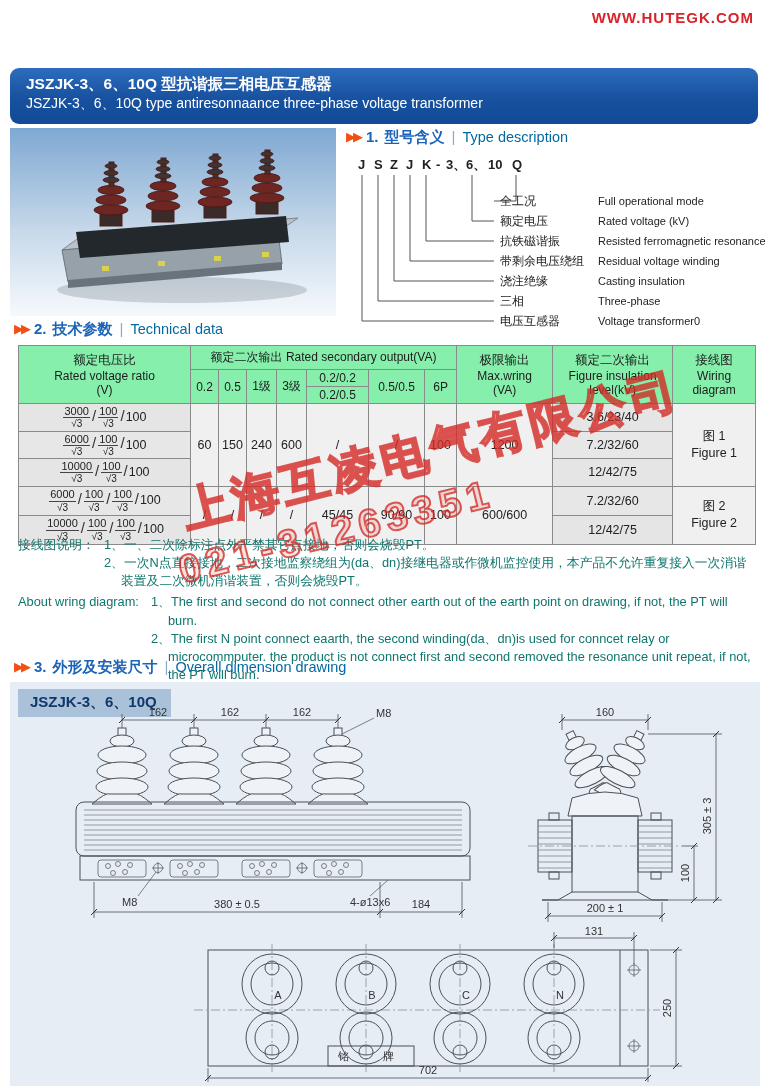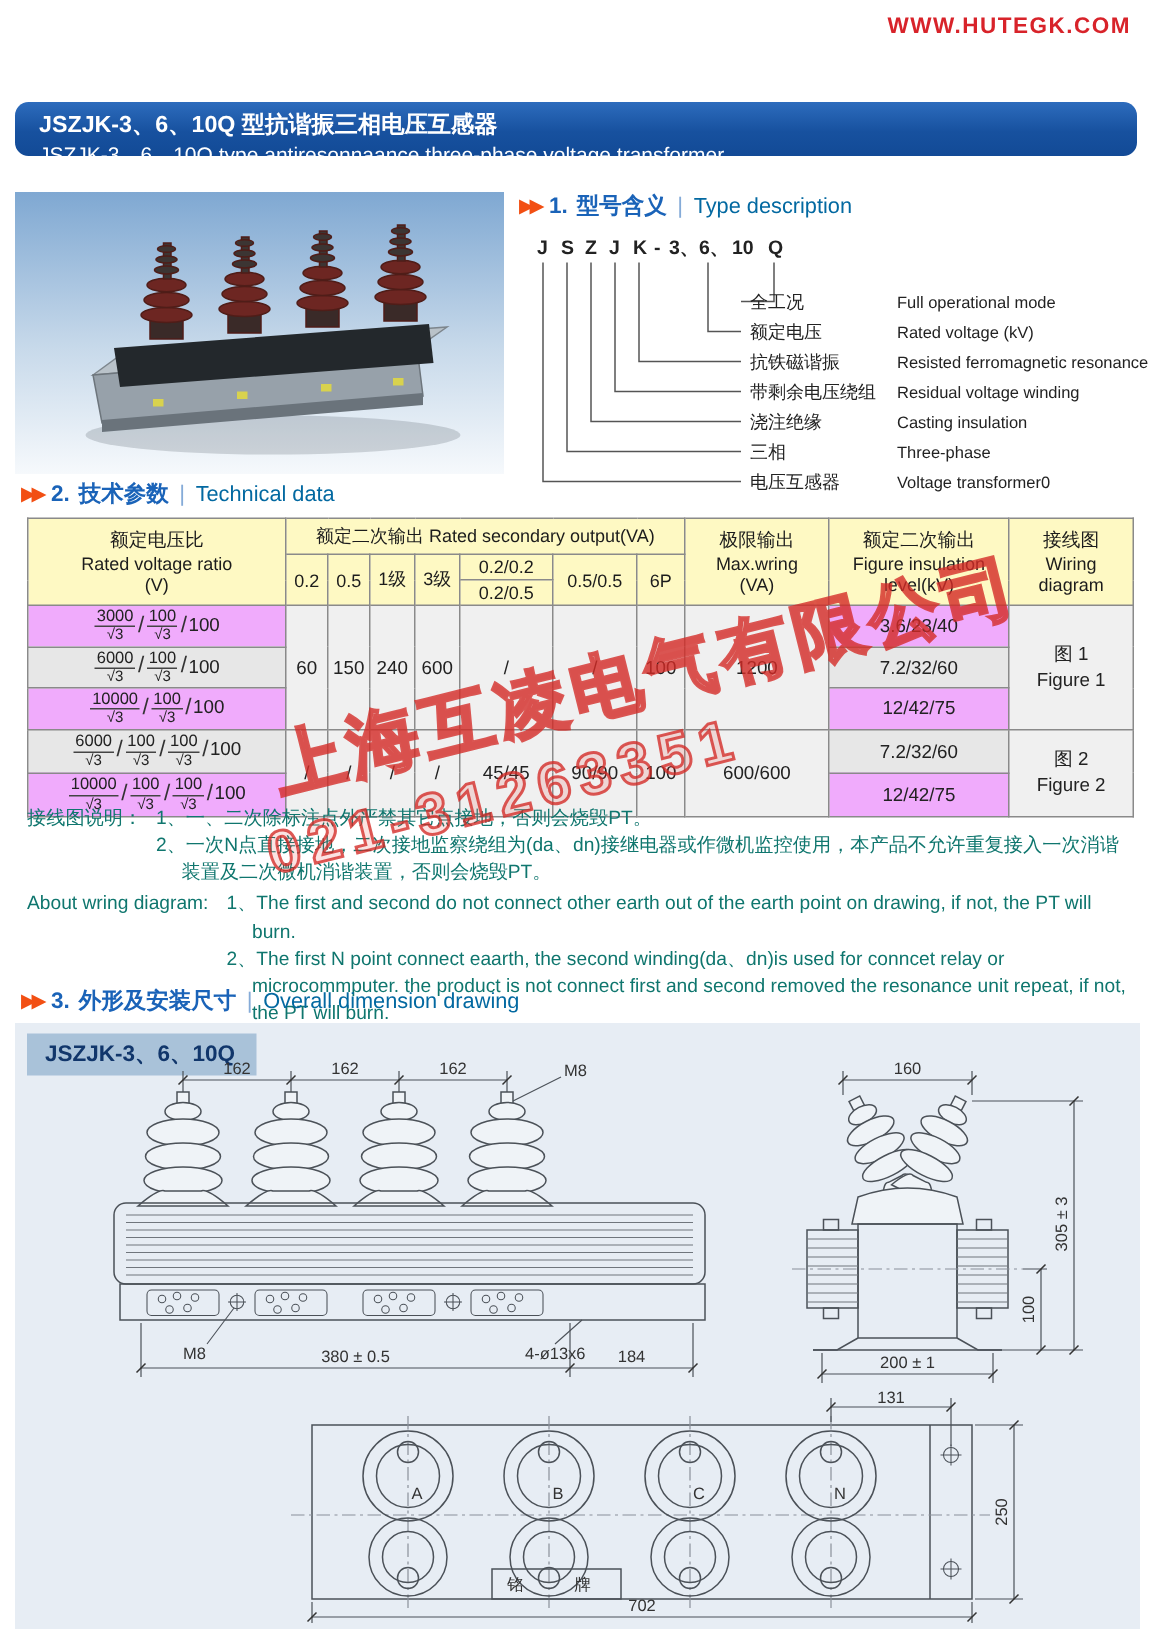--- a/index.html
+++ b/index.html
@@ -6,21 +6,21 @@
   html,body{margin:0;padding:0;background:#fff;}
   .page{position:relative;width:770px;height:1092px;background:#fff;overflow:hidden;
         font-family:"Liberation Sans","DejaVu Sans",sans-serif;color:#222;}
   
   .top{position:absolute;top:0;left:0;right:0;height:66px;}
   .brand{position:absolute;right:16px;top:6px;text-align:center;}
   .logo{font-size:27px;font-weight:bold;color:#d8232a;letter-spacing:2px;
         font-family:"Liberation Sans","DejaVu Sans",sans-serif;}
   .url{font-size:15px;font-weight:bold;color:#d8232a;letter-spacing:1px;margin-top:3px;}
   
-  .titlebar{position:absolute;top:68px;left:10px;right:12px;height:36px;border-radius:9px;
+  .titlebar{position:absolute;top:68px;left:10px;right:12px;height:56px;border-radius:9px;
         background:linear-gradient(180deg,#2d6cbd 0%,#17519f 55%,#124a96 100%);
         color:#fff;padding:5px 16px;box-sizing:border-box;}
   .titlebar .t1{font-size:15.5px;font-weight:bold;line-height:21px;}
   .titlebar .t2{font-size:14px;line-height:19px;}
   
   .row1{position:absolute;top:128px;left:10px;width:750px;height:192px;display:flex;}
   .photo{width:326px;height:188px;flex:0 0 auto;}
   .typedesc{flex:1;padding-left:10px;}
   
   .sechead{display:flex;align-items:baseline;gap:6px;font-size:15px;}
@@ -34,25 +34,25 @@
   .td-svg{margin-top:6px;}
   .td-code{font-size:13px;font-weight:bold;fill:#222;}
   .td-line{stroke:#555;stroke-width:1;fill:none;}
   .td-cn{font-size:12px;fill:#222;}
   .td-en{font-size:11px;fill:#222;}
   
   .tablewrap{position:absolute;top:345px;left:18px;}
   table.spec{border-collapse:collapse;table-layout:fixed;width:737px;font-size:12.5px;}
   table.spec th,table.spec td{border:1px solid #8a8a8a;text-align:center;vertical-align:middle;
         padding:1px 2px;box-sizing:border-box;}
-  table.spec th{background:#fef9c3;font-weight:normal;color:#1c1c1c;}
+  table.spec th{background:#86efac;font-weight:normal;color:#1c1c1c;}
   table.spec .hsmall{font-size:12px;}
   tr.hr1{height:24px;} tr.hr2{height:17px;} tr.hr3{height:17px;}
   tr.br{height:27px;} tr.brt{height:29px;}
-  td.light{background:#f0abfc;} td.dark{background:#e7e7e7;} td.merged{background:#f0f0f0;}
+  td.light{background:#e5e5e5;} td.dark{background:#e7e7e7;} td.merged{background:#f0f0f0;}
   .rt{white-space:nowrap;line-height:1;}
   .frac{display:inline-flex;flex-direction:column;align-items:center;vertical-align:middle;margin:0 1px;}
   .fn{font-size:11px;line-height:1.1;border-bottom:1px solid #444;padding:0 1px;}
   .fd{font-size:10px;line-height:1.15;}
   .sl{font-size:15px;margin:0 1px;color:#333;}
   .pl{font-size:12.5px;}
   .wir{line-height:1.35;}
   
   .watermark{position:absolute;left:180px;top:408px;width:600px;transform:rotate(-14deg);
         pointer-events:none;z-index:5;opacity:.92;}

